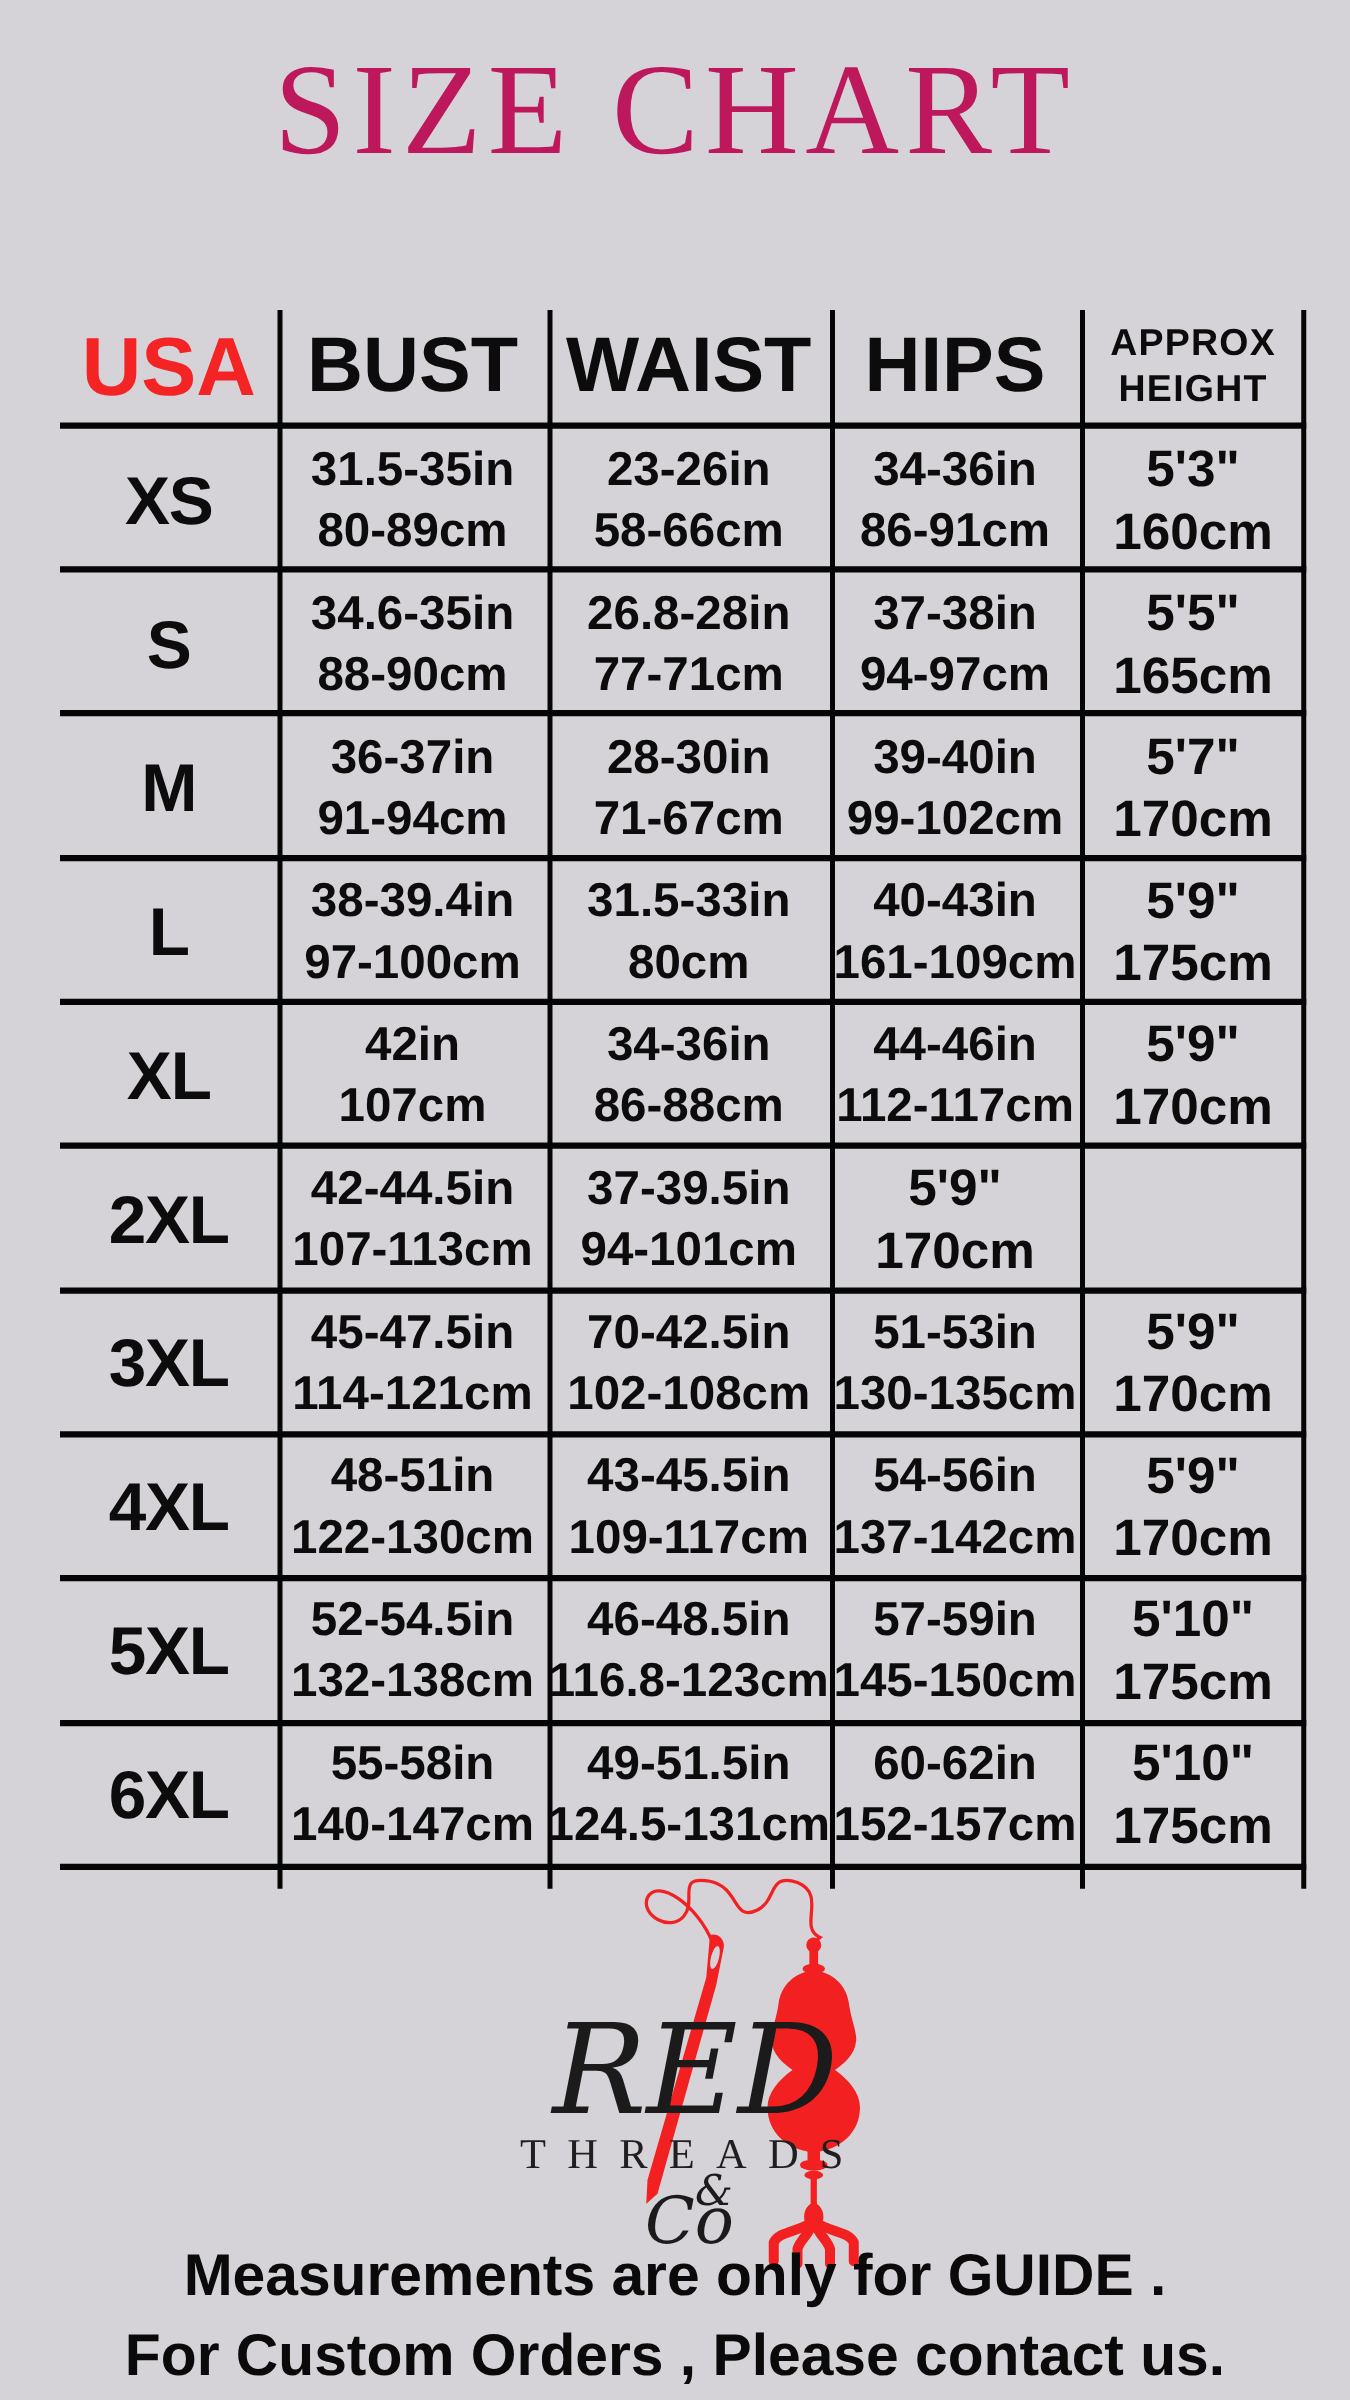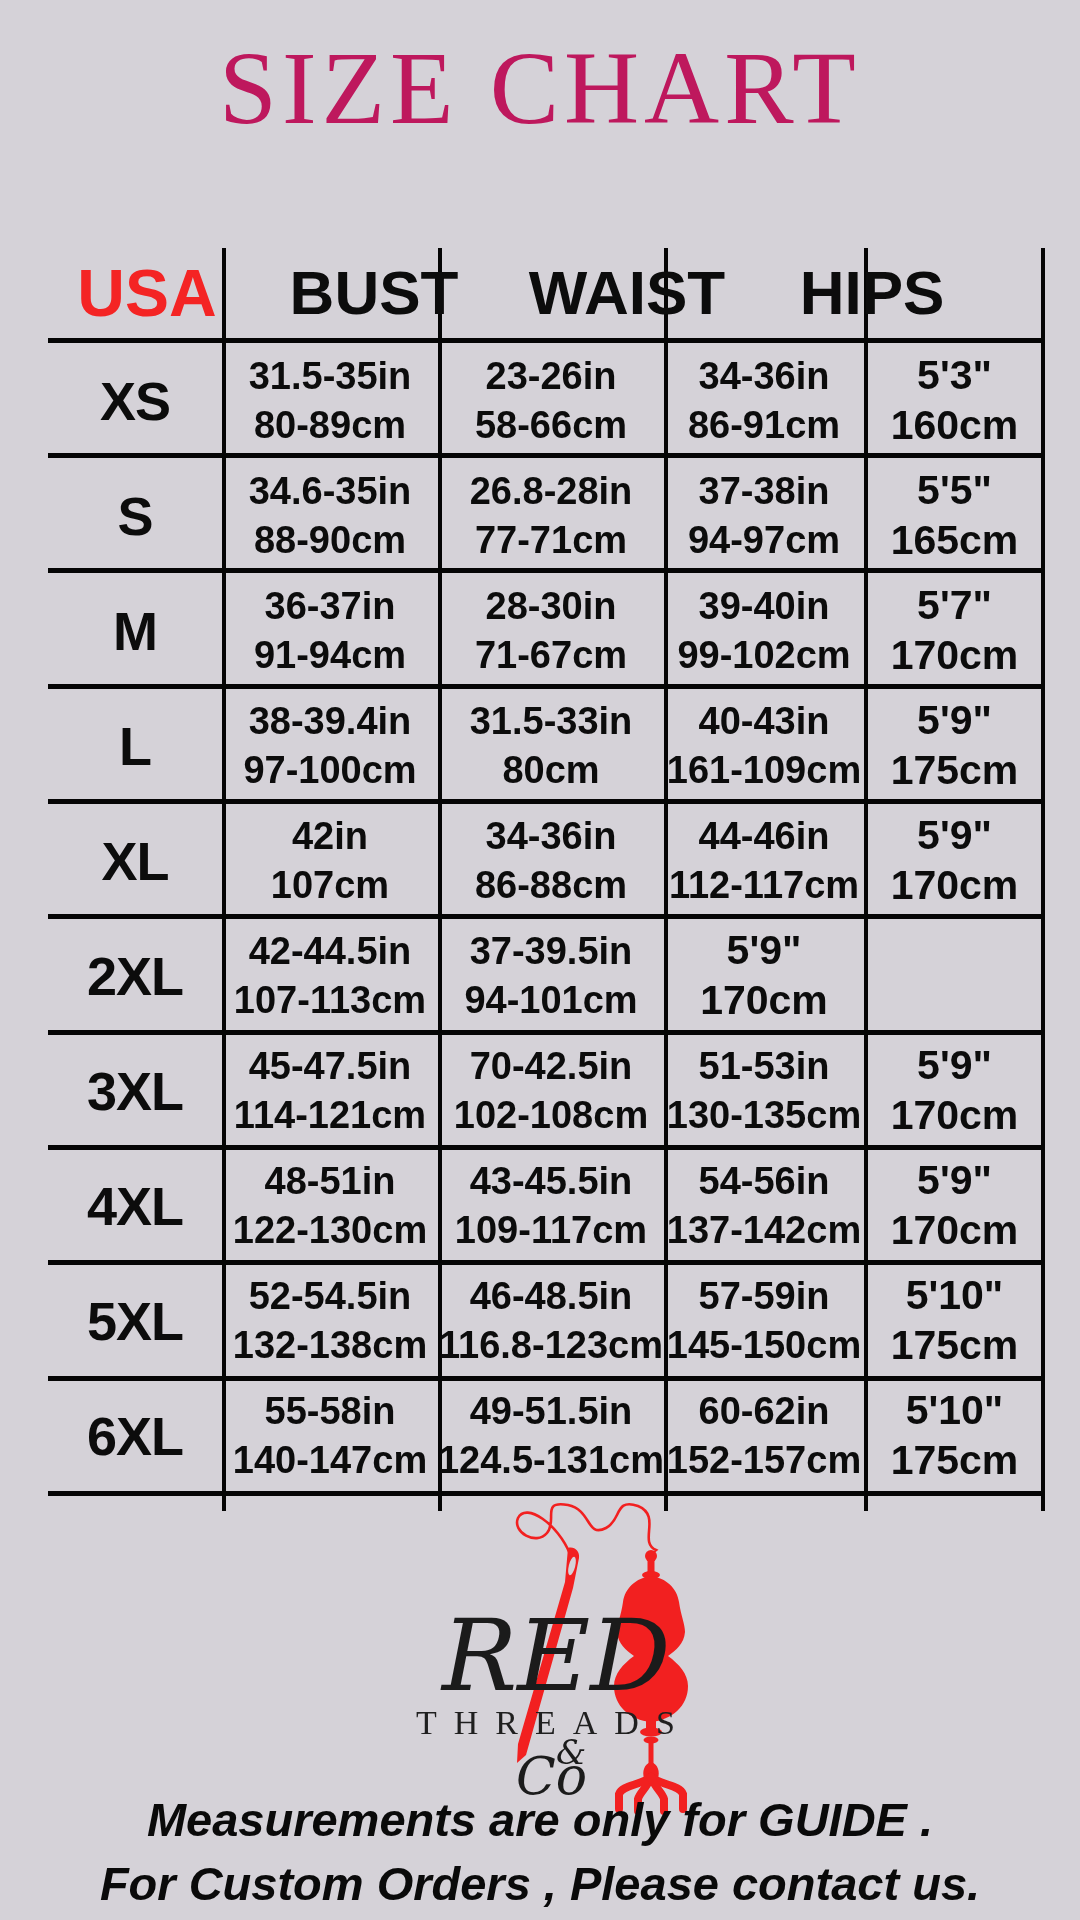--- a/index.html
+++ b/index.html
@@ -12,42 +12,42 @@
   
   .title{
     position:absolute;top:28px;left:0;width:1080px;text-align:center;
     font-family:"Liberation Serif", serif;
     font-size:104px;font-weight:400;letter-spacing:5px;color:#be185d;
   }
   
   .size-table{position:absolute;left:48px;top:248px;width:997px;height:1245px;}
   .vline{position:absolute;width:4px;top:0;bottom:-18px;background:#050505;}
   .hline{position:absolute;height:5px;left:0;width:997px;background:#050505;}
-  .thead{position:absolute;top:0;left:12px;width:997px;height:90px;display:grid;
-         grid-template-columns:174px 216px 226px 200px 181px;gap:32px;}
+  .thead{position:absolute;top:0;left:0;width:997px;height:90px;display:grid;
+         grid-template-columns:174px 216px 226px 200px 181px;}
   .rows{position:absolute;top:95px;left:0;width:997px;height:1150px;display:grid;
         grid-template-rows:repeat(10,1fr);}
   .trow{display:grid;grid-template-columns:174px 216px 226px 200px 181px;}
   .hcell{display:flex;align-items:center;justify-content:center;
          font-weight:700;font-size:62px;letter-spacing:0px;line-height:1;}
   .hcell.usa{color:var(--red,#f42424);font-size:66px;}
   .hcell.approx{flex-direction:column;font-size:30px;line-height:1.25;letter-spacing:1px;}
   .cell{display:flex;flex-direction:column;justify-content:space-evenly;align-items:center;
         font-weight:700;font-size:38px;line-height:1;padding:4px 0;}
   .cell.size{justify-content:center;font-size:54px;letter-spacing:-1px;}
   .cell.height{font-size:41px;}
   .cell .line{white-space:nowrap;}
   
   .logo{position:absolute;left:320px;top:1492px;width:440px;height:330px;}
   .logo svg{width:100%;height:100%;display:block;}
   .logo .script{font-family:"DejaVu Serif", serif;font-style:italic;}
   .logo .caps{font-family:"Liberation Serif", serif;}
   
   .footer{position:absolute;left:0;top:1788px;width:1080px;text-align:center;
-          font-weight:700;font-size:47px;line-height:64px;color:#0a0a0a;font-style:italic;}
+          font-weight:700;font-size:47px;line-height:64px;color:#0a0a0a;}
   .footer div{white-space:nowrap;}
 </style>
 </head>
 <body style="--bg: #d5d2d8; --ink: #0c0c0c; --red: #f42424;">
 
 <div class="title">SIZE CHART</div>
 
 <div class="size-table">
 
   <div class="vline" style="left:174px"></div>
@@ -65,20 +65,24 @@
   <div class="hline" style="top:897px"></div>
   <div class="hline" style="top:1012px"></div>
   <div class="hline" style="top:1128px"></div>
   <div class="hline" style="top:1243px"></div>
 
   <div class="thead">
     <div class="hcell usa">USA</div>
     <div class="hcell">BUST</div>
     <div class="hcell">WAIST</div>
     <div class="hcell">HIPS</div>
+    <div class="hcell approx">
+      <span>APPROX</span>
+      <span>HEIGHT</span>
+    </div>
   </div>
 
   <div class="rows">
       <div class="trow">
         <div class="cell size">
           <div class="line">XS</div>
         </div>
         <div class="cell">
           <div class="line">31.5-35in</div>
           <div class="line">80-89cm</div>

